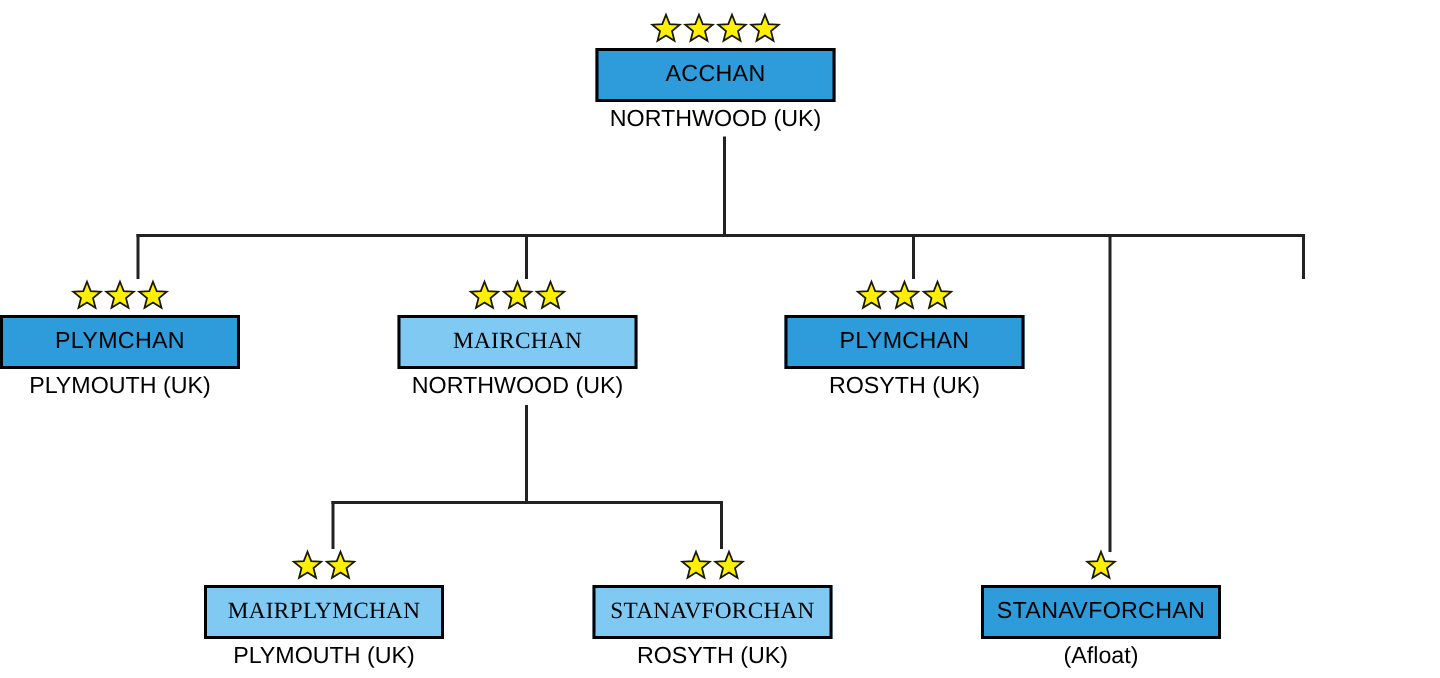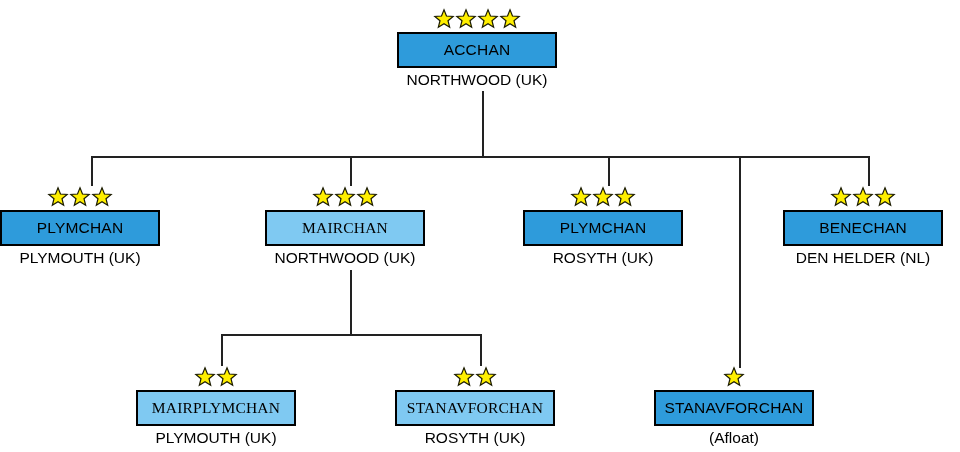--- a/index.html
+++ b/index.html
@@ -139,39 +139,20 @@
   <svg viewBox="0 0 24 24" aria-hidden="true">
     <polygon points="12,2 14.70,8.78 21.99,9.26 16.37,13.92 18.17,20.99 12,17.1 5.83,20.99 7.63,13.92 2.01,9.26 9.30,8.78" fill="var(--star-fill)" stroke="var(--star-stroke)" stroke-width="1.3" stroke-linejoin="miter"></polygon>
   </svg>
 </div>
     <div class="box dark">
       <span>PLYMCHAN</span>
     </div>
     <div class="loc">ROSYTH (UK)</div>
   </div>
 
-  <div class="node" style="left:783px;top:186px">
-    <div class="stars">
-  <svg viewBox="0 0 24 24" aria-hidden="true">
-    <polygon points="12,2 14.70,8.78 21.99,9.26 16.37,13.92 18.17,20.99 12,17.1 5.83,20.99 7.63,13.92 2.01,9.26 9.30,8.78" fill="var(--star-fill)" stroke="var(--star-stroke)" stroke-width="1.3" stroke-linejoin="miter"></polygon>
-  </svg>
-
-  <svg viewBox="0 0 24 24" aria-hidden="true">
-    <polygon points="12,2 14.70,8.78 21.99,9.26 16.37,13.92 18.17,20.99 12,17.1 5.83,20.99 7.63,13.92 2.01,9.26 9.30,8.78" fill="var(--star-fill)" stroke="var(--star-stroke)" stroke-width="1.3" stroke-linejoin="miter"></polygon>
-  </svg>
-
-  <svg viewBox="0 0 24 24" aria-hidden="true">
-    <polygon points="12,2 14.70,8.78 21.99,9.26 16.37,13.92 18.17,20.99 12,17.1 5.83,20.99 7.63,13.92 2.01,9.26 9.30,8.78" fill="var(--star-fill)" stroke="var(--star-stroke)" stroke-width="1.3" stroke-linejoin="miter"></polygon>
-  </svg>
-</div>
-    <div class="box dark">
-      <span>BENECHAN</span>
-    </div>
-    <div class="loc">DEN HELDER (NL)</div>
-  </div>
 
   <div class="node" style="left:136px;top:366px">
     <div class="stars">
   <svg viewBox="0 0 24 24" aria-hidden="true">
     <polygon points="12,2 14.70,8.78 21.99,9.26 16.37,13.92 18.17,20.99 12,17.1 5.83,20.99 7.63,13.92 2.01,9.26 9.30,8.78" fill="var(--star-fill)" stroke="var(--star-stroke)" stroke-width="1.3" stroke-linejoin="miter"></polygon>
   </svg>
 
   <svg viewBox="0 0 24 24" aria-hidden="true">
     <polygon points="12,2 14.70,8.78 21.99,9.26 16.37,13.92 18.17,20.99 12,17.1 5.83,20.99 7.63,13.92 2.01,9.26 9.30,8.78" fill="var(--star-fill)" stroke="var(--star-stroke)" stroke-width="1.3" stroke-linejoin="miter"></polygon>
   </svg>

